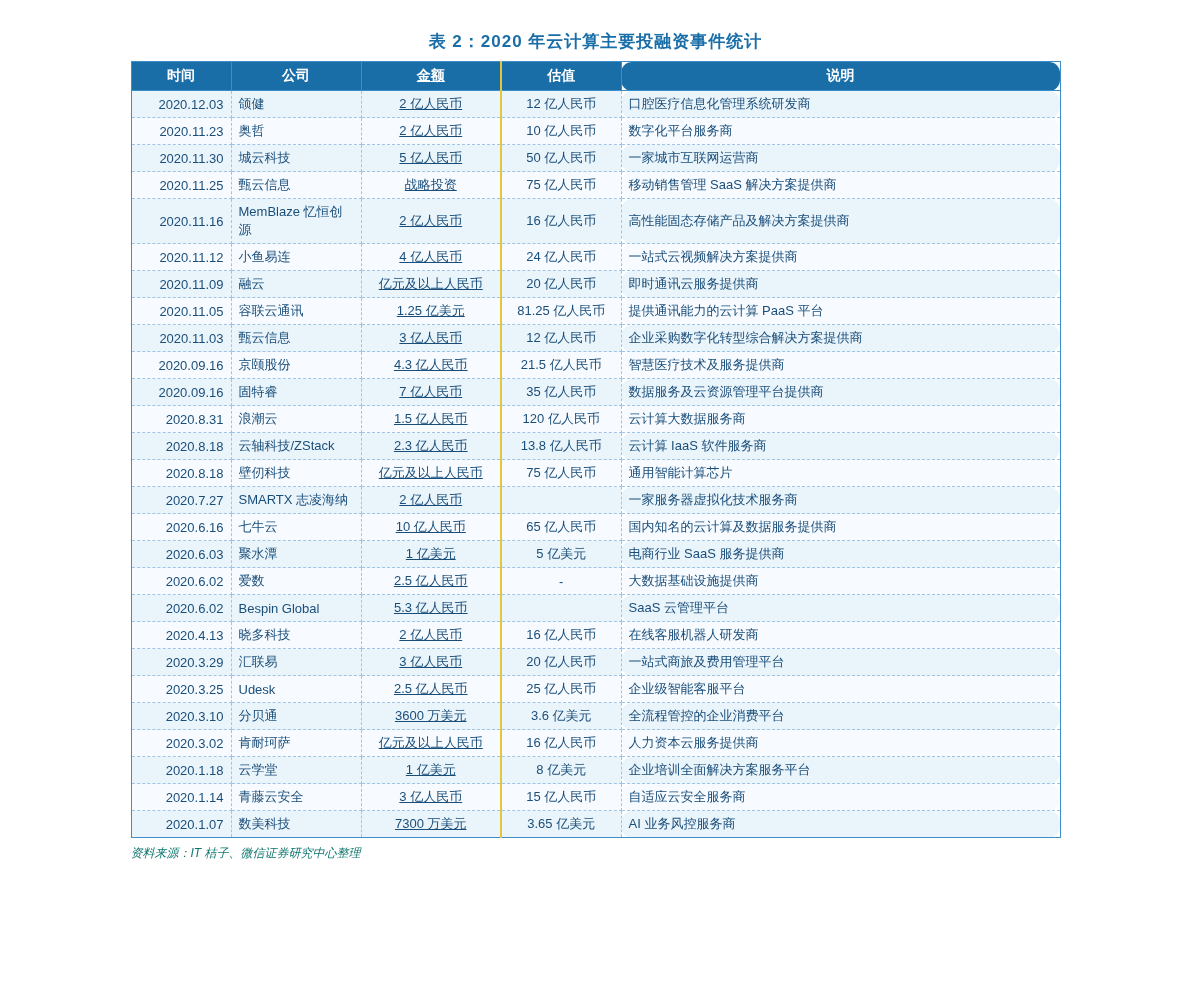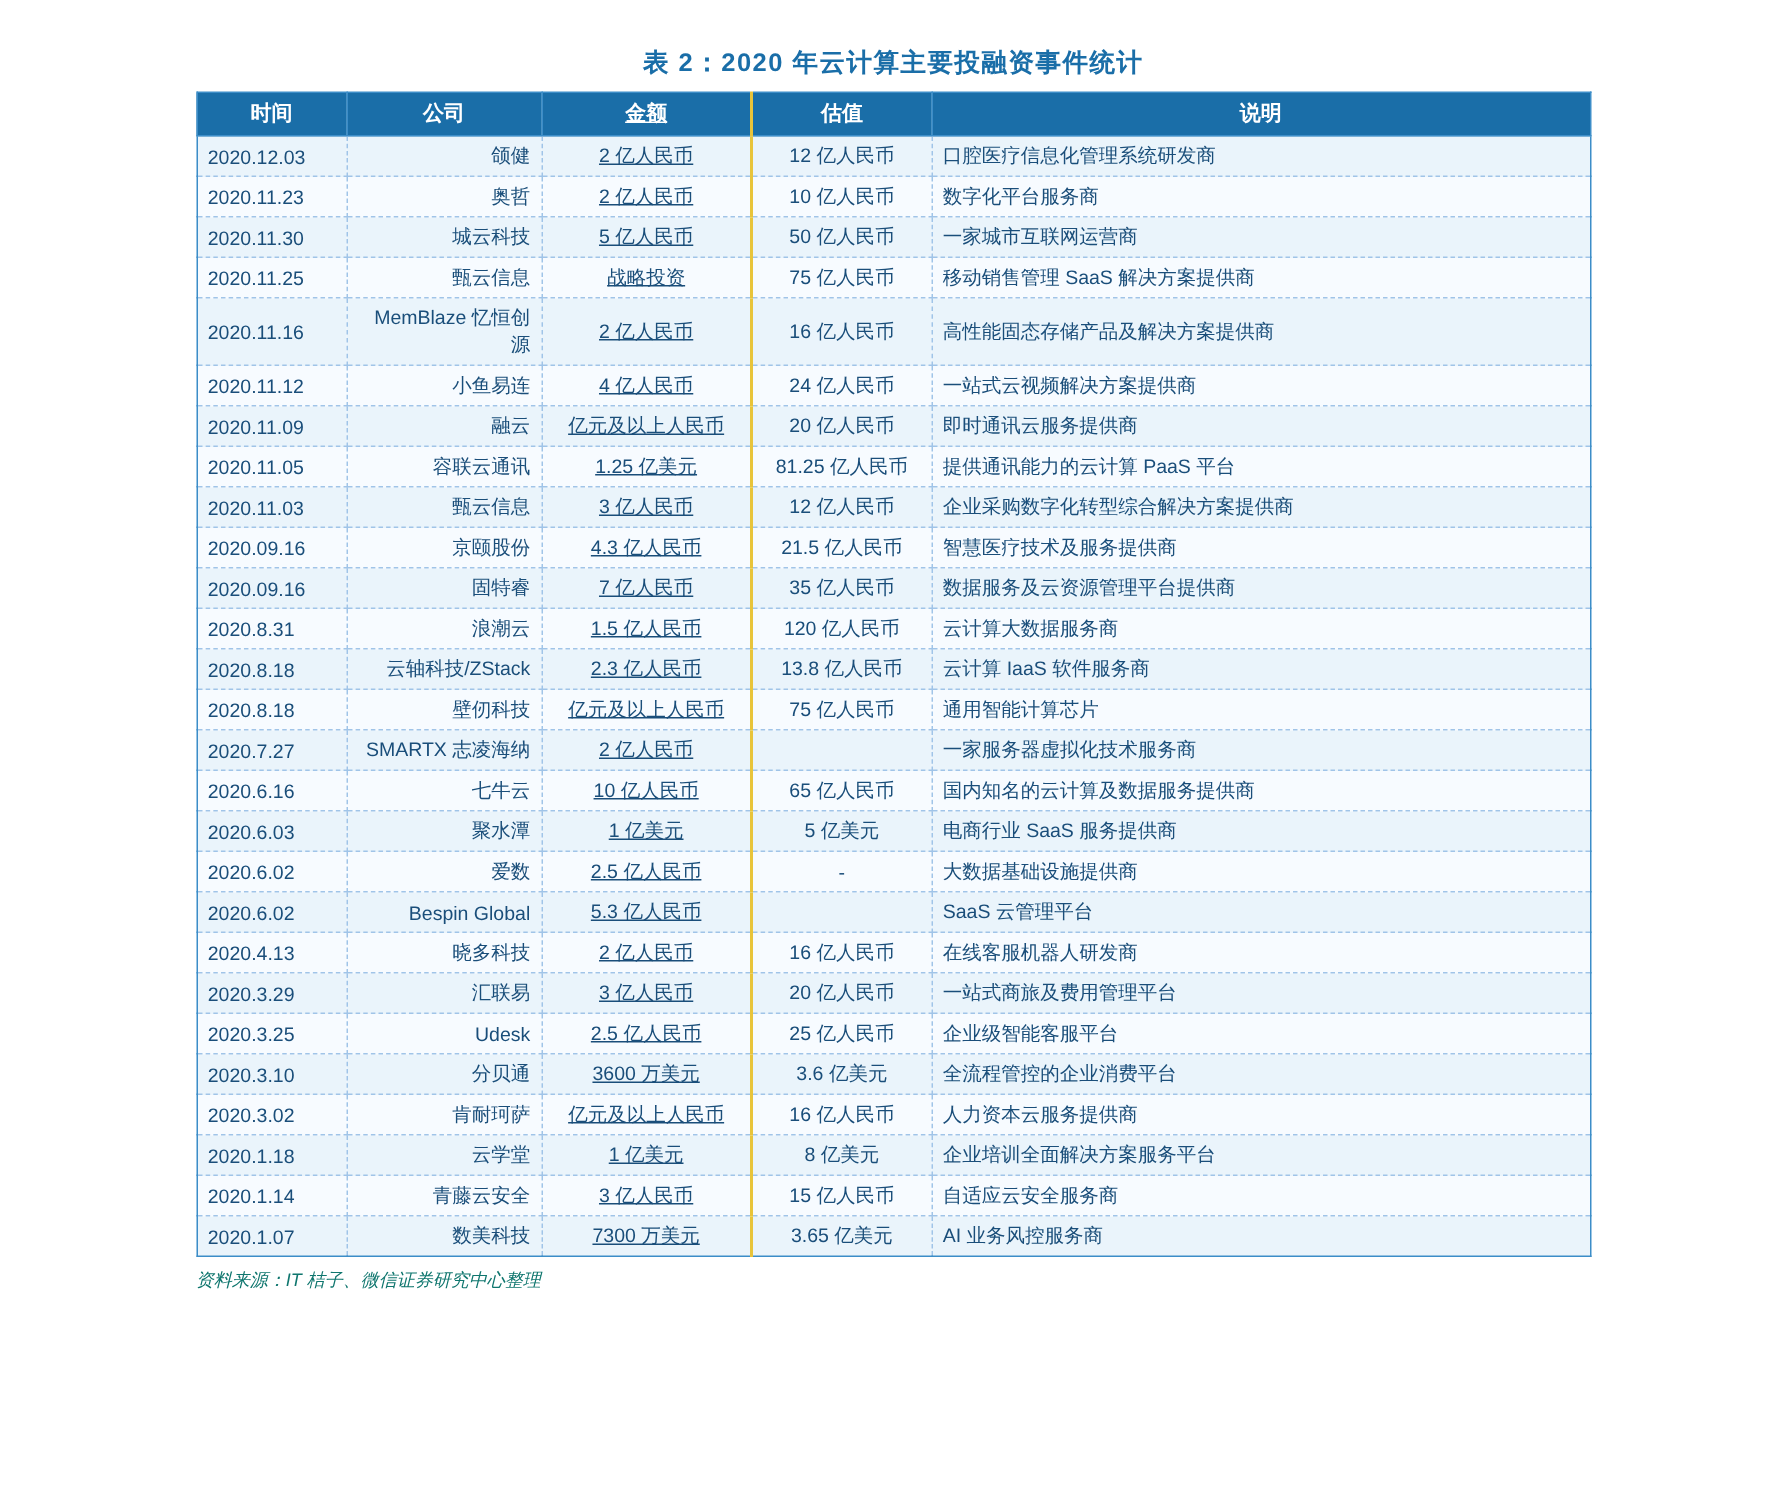--- a/index.html
+++ b/index.html
@@ -45,25 +45,25 @@
       color: #1a4e7a;
       vertical-align: middle;
       font-size: 13px;
     }
     .main-table tr:nth-child(odd) td {
       background: #eaf4fb;
     }
     .main-table tr:nth-child(even) td {
       background: #f7fbff;
     }
-    .col-time { width: 100px; text-align: left; }
-    .col-company { width: 130px; text-align: right; }
+    .col-time { width: 100px; text-align: right; }
+    .col-company { width: 130px; text-align: left; }
     .col-amount { width: 140px; text-align: center; text-decoration: underline; }
     .col-valuation { width: 120px; text-align: center; margin-left: 24px; }
-    .col-desc { width: auto; }
+    .col-desc { width: auto; border-radius: 11px; }
     .source-text {
       color: #0f766e;
       font-size: 12px;
       margin-top: 7px;
       font-style: italic;
     }
     .border-right-yellow {
       border-right: 2px solid #e8c43a !important;
     }
   </style>

